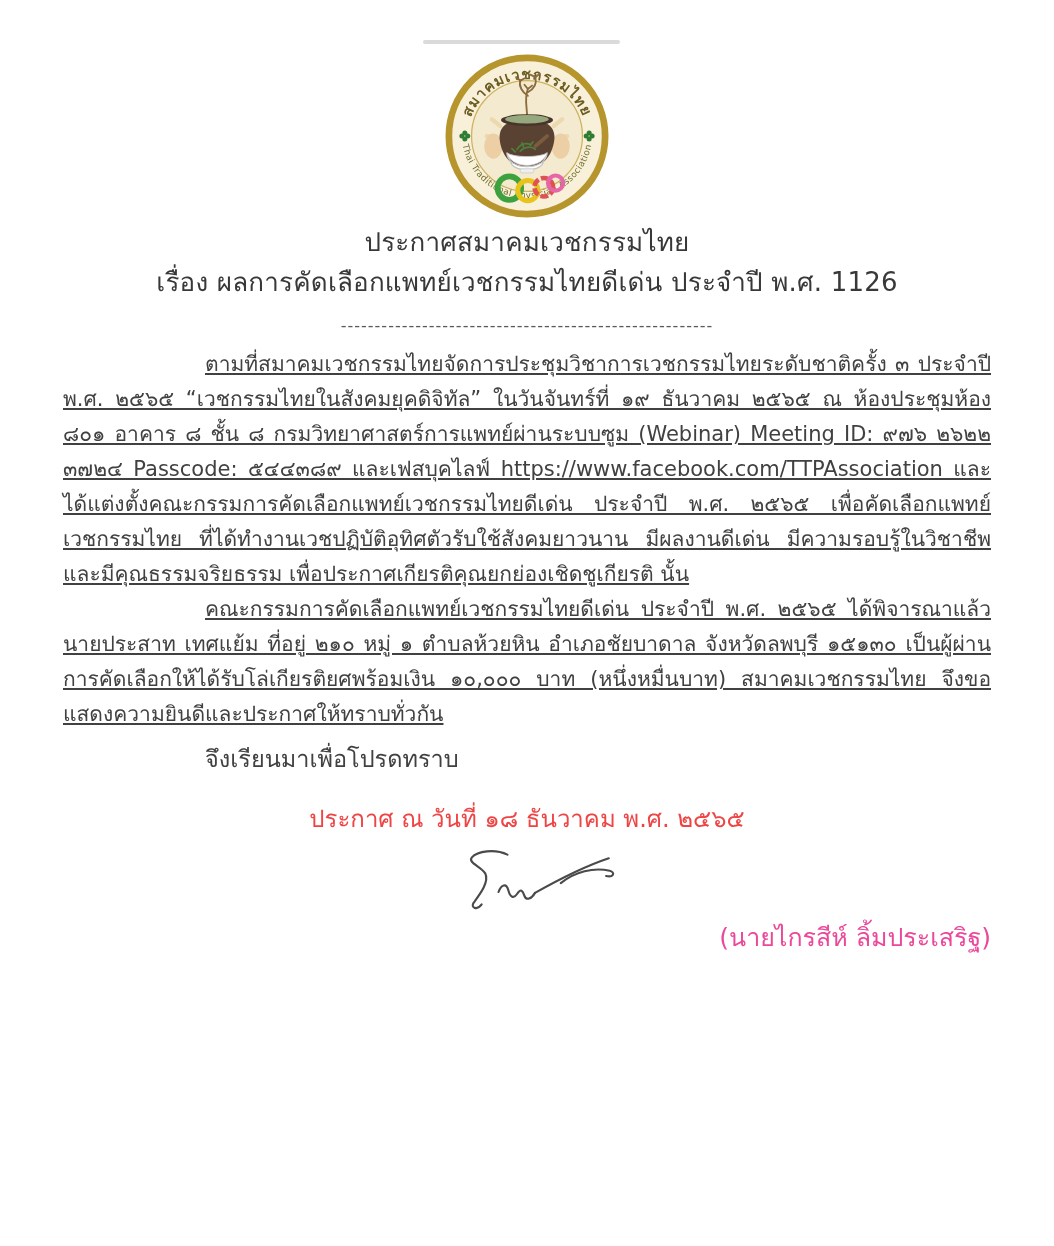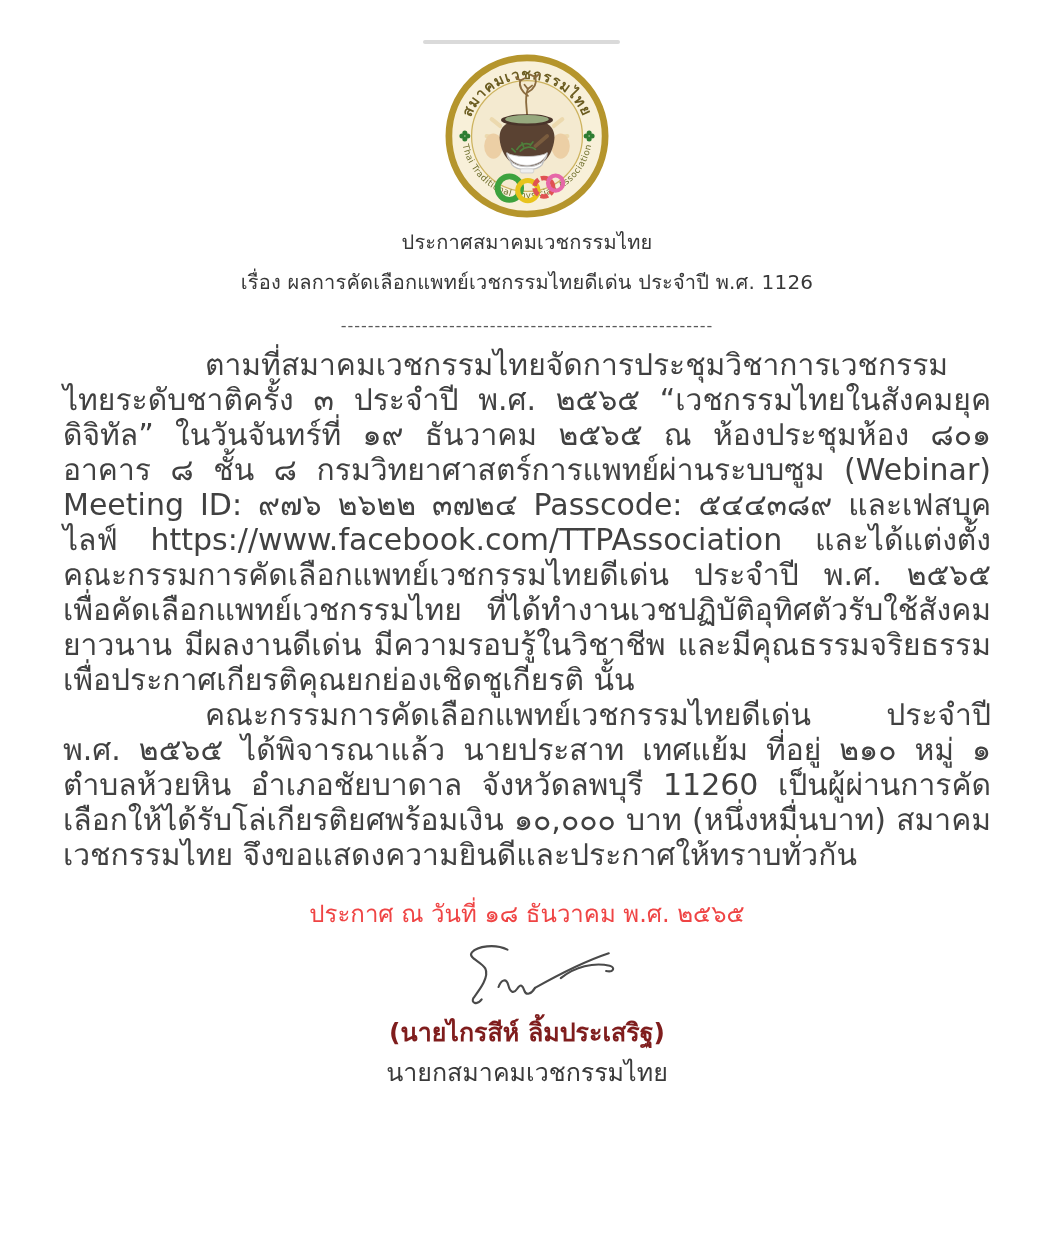--- a/index.html
+++ b/index.html
@@ -14,46 +14,47 @@
     position:absolute;left:423px;top:40px;width:197px;height:4px;
     background:#dadada;border-radius:2px;
   }
   .logo-wrap{
     position:absolute;left:443px;top:52px;width:168px;height:168px;
   }
   .doc{
     position:absolute;left:63px;top:222px;width:928px;
   }
   .title-line{
-    text-align:center;font-size:20px;line-height:40px;color:#383838;
+    text-align:center;font-size:26px;line-height:40px;color:#383838;
     letter-spacing:0.2px;
   }
   .divider{
     text-align:center;font-size:16px;letter-spacing:1px;color:#5a5a5a;
     margin-top:14px;margin-bottom:6px;white-space:nowrap;
   }
   .body-text{
     margin-top:12px;
-    font-size:30px;line-height:35px;color:#414141;
+    font-size:21px;line-height:35px;color:#414141;
     text-align:justify;
+    text-decoration:underline;
   }
   .body-text p{
     margin:0;text-indent:142px;
   }
   .closing{
     margin-top:10px;font-size:23.5px;line-height:35px;text-indent:142px;color:#414141;
   }
   .announce{
     margin-top:22px;text-align:center;font-size:24px;color:#ef4444;
   }
   .sig-block{
     margin-top:6px;text-align:center;
   }
   .sig-svg{display:block;margin:0 auto;}
-  .sig-name{font-size:25px;line-height:40px;color:#7f1d1d;text-align:center;margin-top:-6px;font-weight:bold;}
+  .sig-name{font-size:25px;line-height:40px;color:#ec4899;text-align:right;margin-top:-6px;}
   .sig-title{font-size:25px;line-height:40px;color:#3a3a3a;text-align:center;}
 </style>
 </head>
 <body>
 
 <div class="artifact-bar"></div>
 
 <div class="logo-wrap">
   <svg width="168" height="168" viewBox="0 0 200 200">
 
@@ -129,31 +130,31 @@
   </svg>
 </div>
 
 <div class="doc">
   <div class="title-line">ประกาศสมาคมเวชกรรมไทย</div>
   <div class="title-line">เรื่อง ผลการคัดเลือกแพทย์เวชกรรมไทยดีเด่น ประจำปี พ.ศ. 1126</div>
   <div class="divider">-------------------------------------------------------</div>
 
   <div class="body-text">
     <p>ตามที่สมาคมเวชกรรมไทยจัดการประชุมวิชาการเวชกรรมไทยระดับชาติครั้ง ๓ ประจำปี พ.ศ. ๒๕๖๕ “เวชกรรมไทยในสังคมยุคดิจิทัล” ในวันจันทร์ที่ ๑๙ ธันวาคม ๒๕๖๕ ณ ห้องประชุมห้อง ๘๐๑ อาคาร ๘ ชั้น ๘ กรมวิทยาศาสตร์การแพทย์ผ่านระบบซูม (Webinar) Meeting ID: ๙๗๖ ๒๖๒๒ ๓๗๒๔ Passcode: ๕๔๔๓๘๙ และเฟสบุคไลฟ์ https://www.facebook.com/TTPAssociation และได้แต่งตั้งคณะกรรมการคัดเลือกแพทย์เวชกรรมไทยดีเด่น ประจำปี พ.ศ. ๒๕๖๕ เพื่อคัดเลือกแพทย์เวชกรรมไทย ที่ได้ทำงานเวชปฏิบัติอุทิศตัวรับใช้สังคมยาวนาน มีผลงานดีเด่น มีความรอบรู้ในวิชาชีพ และมีคุณธรรมจริยธรรม เพื่อประกาศเกียรติคุณยกย่องเชิดชูเกียรติ นั้น</p>
-    <p>คณะกรรมการคัดเลือกแพทย์เวชกรรมไทยดีเด่น ประจำปี พ.ศ. ๒๕๖๕ ได้พิจารณาแล้ว นายประสาท เทศแย้ม ที่อยู่ ๒๑๐ หมู่ ๑ ตำบลห้วยหิน อำเภอชัยบาดาล จังหวัดลพบุรี 11260 เป็นผู้ผ่านการคัดเลือกให้ได้รับโล่เกียรติยศพร้อมเงิน ๑๐,๐๐๐ บาท (หนึ่งหมื่นบาท) สมาคมเวชกรรมไทย จึงขอแสดงความยินดีและประกาศให้ทราบทั่วกัน</p>
+    <p>คณะกรรมการคัดเลือกแพทย์เวชกรรมไทยดีเด่น ประจำปี พ.ศ. ๒๕๖๕ ได้พิจารณาแล้ว นายประสาท เทศแย้ม ที่อยู่ ๒๑๐ หมู่ ๑ ตำบลห้วยหิน อำเภอชัยบาดาล จังหวัดลพบุรี ๑๕๑๓๐ เป็นผู้ผ่านการคัดเลือกให้ได้รับโล่เกียรติยศพร้อมเงิน ๑๐,๐๐๐ บาท (หนึ่งหมื่นบาท) สมาคมเวชกรรมไทย จึงขอแสดงความยินดีและประกาศให้ทราบทั่วกัน</p>
   </div>
 
+  <div class="closing">จึงเรียนมาเพื่อโปรดทราบ</div>
 
   <div class="announce">ประกาศ ณ วันที่ ๑๘ ธันวาคม พ.ศ. ๒๕๖๕</div>
 
   <div class="sig-block">
     <svg class="sig-svg" width="230" height="80" viewBox="0 0 240 90">
       <g fill="none" stroke="#4a4a4a" stroke-width="2.4" stroke-linecap="round">
         <path d="M98,12 C84,5 64,8 58,15 C53,21 68,25 73,33 C78,43 66,58 60,66 C56,72 64,75 69,68"></path>
         <path d="M88,54 C91,45 97,44 99,52 C101,60 105,62 109,56 C113,50 115,52 117,58 C119,64 125,62 129,55"></path>
         <path d="M129,55 C152,42 182,26 212,16"></path>
         <path d="M158,44 C174,31 195,26 213,30 C220,32 217,38 209,36"></path>
       </g>
     </svg>
     <div class="sig-name">(นายไกรสีห์ ลิ้มประเสริฐ)</div>
-    <div class="sig-title">นายกสมาคมเวชกรรมไทย</div>
   </div>
 </div>
 
 </body></html>

